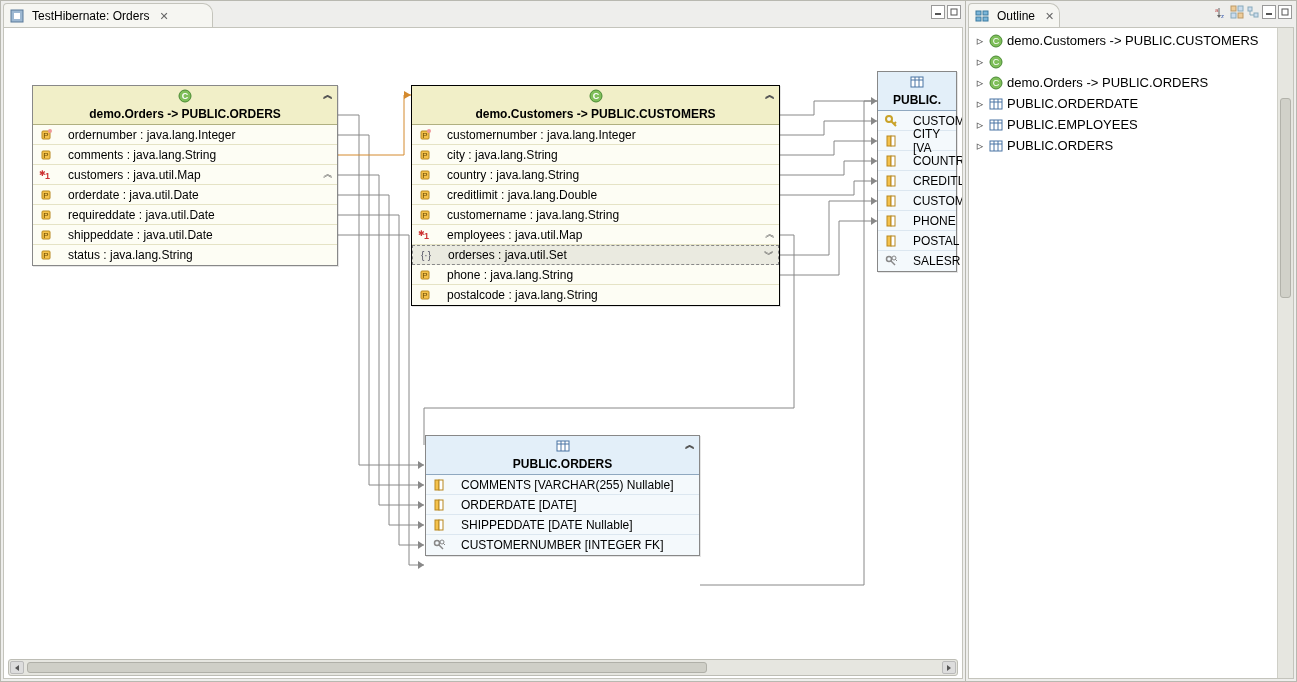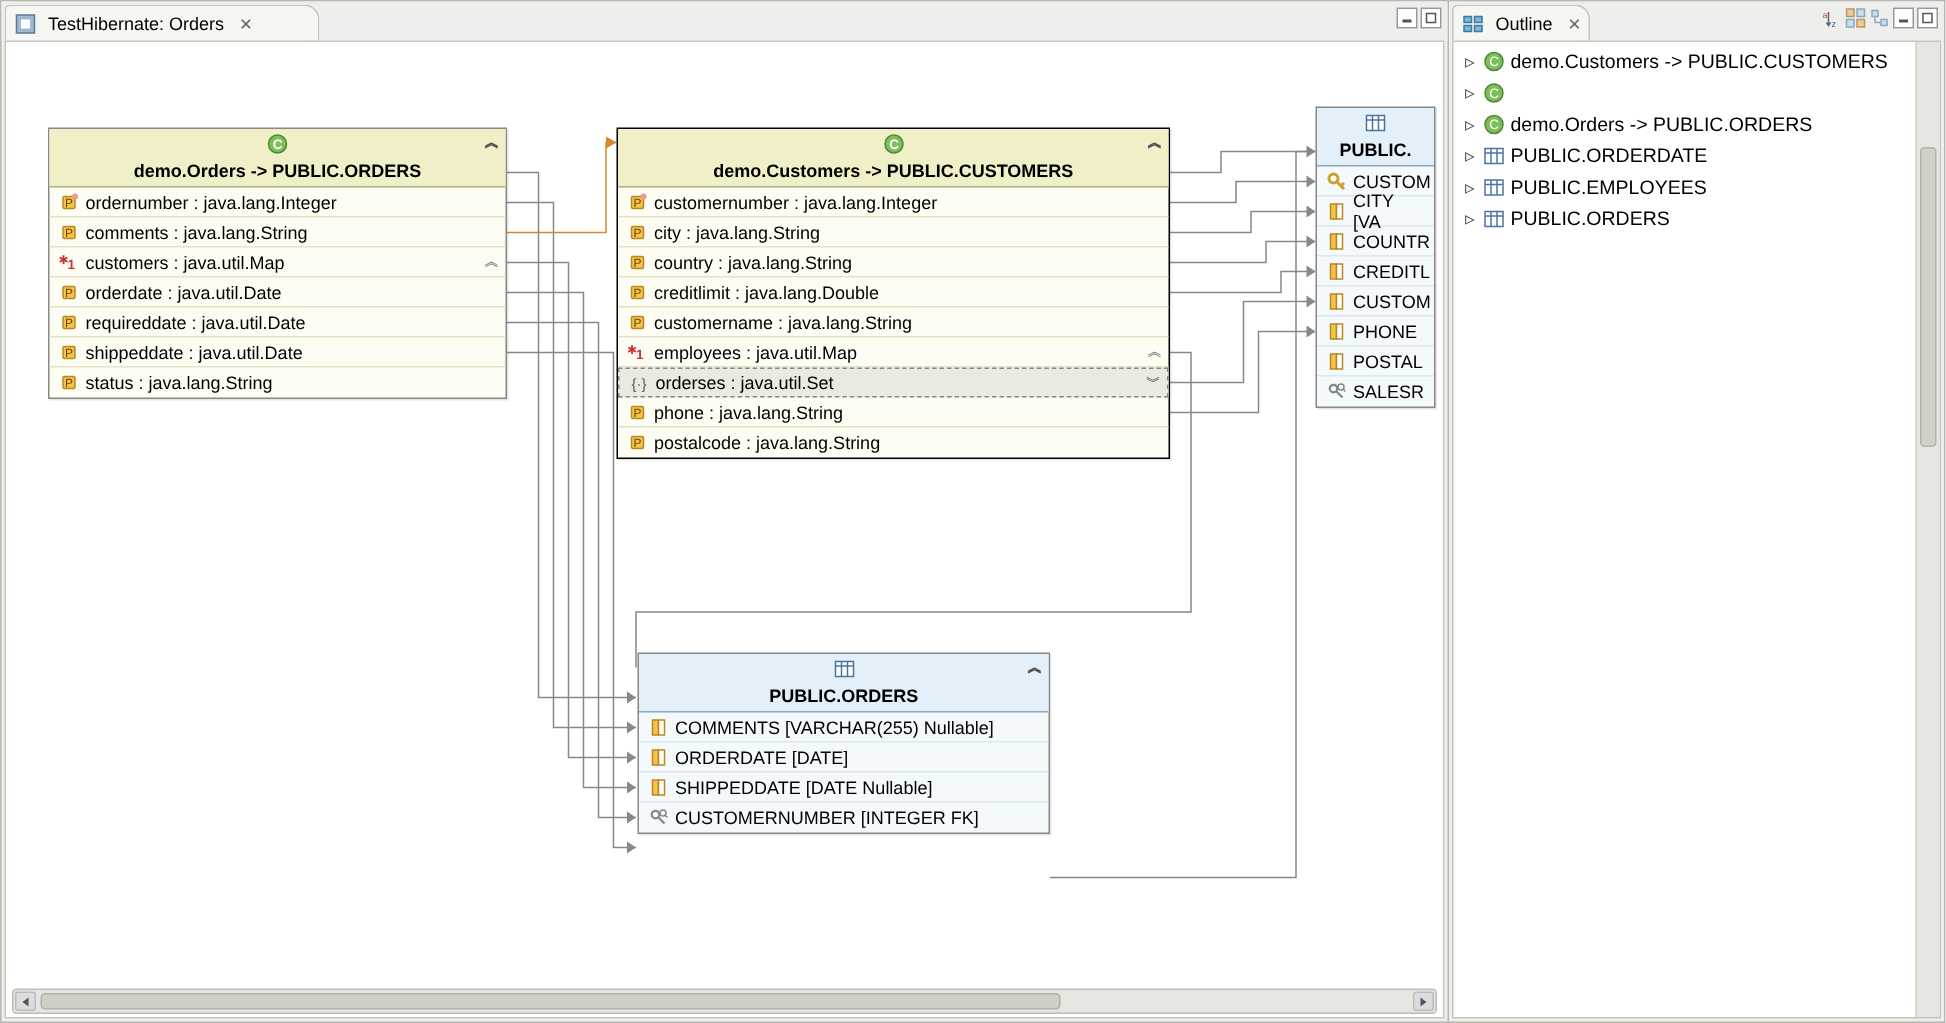--- a/index.html
+++ b/index.html
@@ -65,21 +65,21 @@
     background: #f1efc8; border-bottom: 1px solid #b0b080;
     font-weight: bold; position: relative; flex-direction: column;
   }
   .entity.table .title { background: #e3eff9; border-bottom-color: #8fa8c0; }
   .entity.table { background: #f4f9fc; }
   .entity .title .chev {
     position: absolute; right: 4px; top: 2px; font-size: 10px; color: #555;
   }
   .entity .rows { }
   .entity .row {
-    display: flex; align-items: center; gap: 4px; padding: 2px 6px;
+    display: flex; align-items: center; gap: 15px; padding: 2px 6px;
     border-bottom: 1px solid #e5e3c5; position: relative; height: 20px;
   }
   .entity.table .row { border-bottom-color: #dce7f0; }
   .entity .row:last-child { border-bottom: none; }
   .entity .row.selected { background: #eaeae0; border: 1px dashed #888; }
   .entity .row .icon { width: 14px; height: 14px; flex: 0 0 14px; position: relative; }
   .entity .row .chev-r {
     position: absolute; right: 4px; top: 2px; font-size: 10px; color: #555;
   }
   

